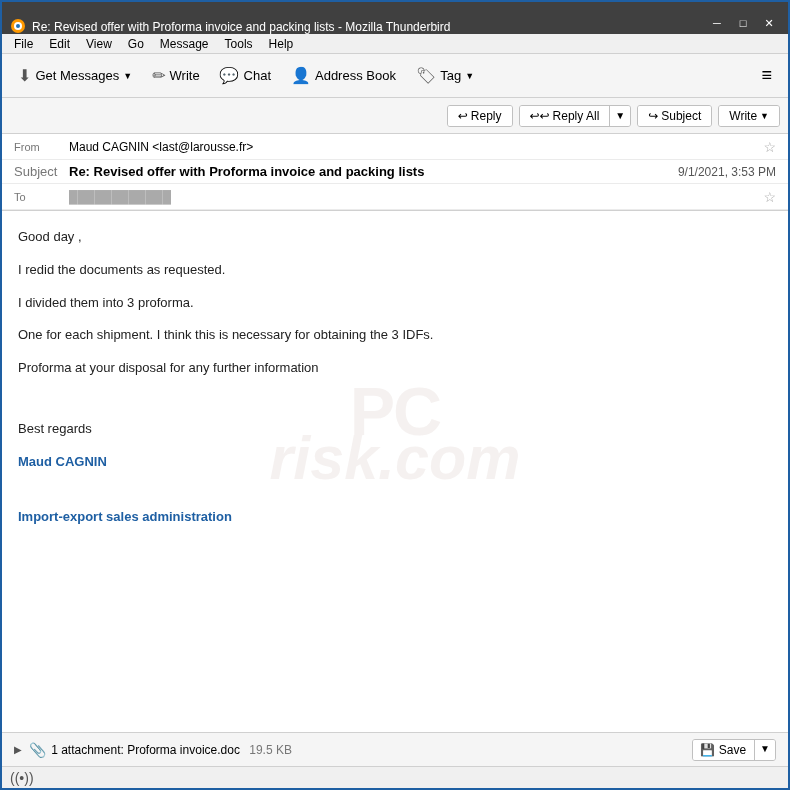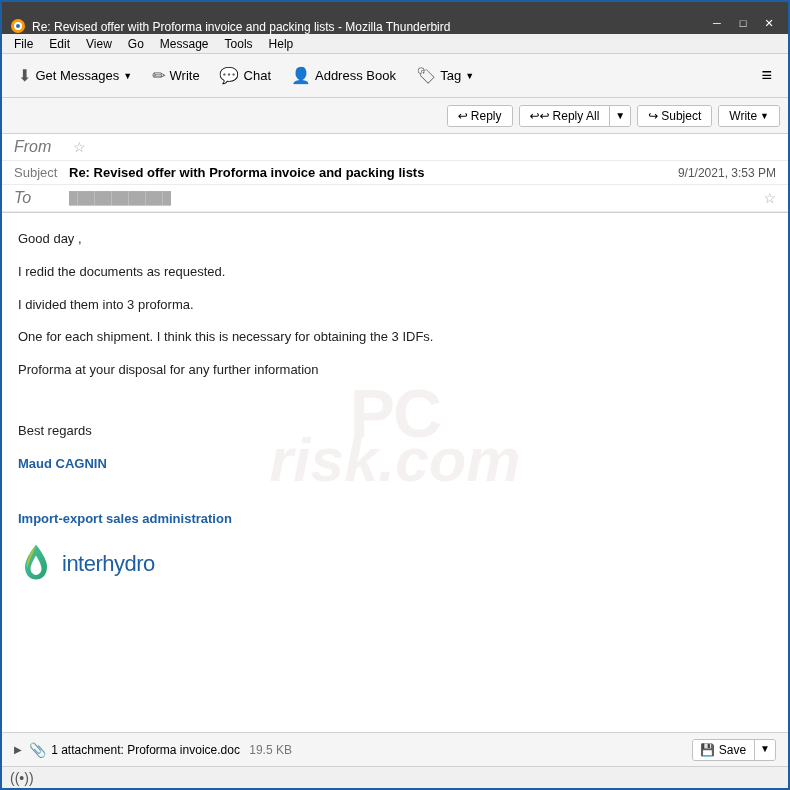--- a/index.html
+++ b/index.html
@@ -163,23 +163,22 @@
     .header-row {
       display: flex;
       align-items: center;
       padding: 4px 12px;
       border-bottom: 1px solid #ebebeb;
       min-height: 26px;
     }
     .header-label {
       color: #777;
       width: 55px;
-      font-size: 16px;
-      flex-shrink: 0;
-      font-style: italic;
+      font-size: 11px;
+      flex-shrink: 0;
     }
     .header-value {
       flex: 1;
       font-size: 12px;
     }
     .header-star {
       font-size: 14px;
       color: #aaa;
       cursor: pointer;
       margin-left: 4px;
@@ -442,20 +441,21 @@
       <button class="action-btn">
         <span>Write</span>
         <span style="font-size:9px;">▼</span>
       </button>
     </div>
   </div>
 
   <div class="email-header">
     <div class="header-row">
       <span class="header-label">From</span>
+      <span class="header-value">Maud CAGNIN &lt;last@larousse.fr&gt;</span>
       <span class="header-star">☆</span>
     </div>
     <div class="subject-row">
       <span class="subject-label">Subject</span>
       <span class="subject-value">Re: Revised offer with Proforma invoice and packing lists</span>
       <span class="subject-date">9/1/2021, 3:53 PM</span>
     </div>
     <div class="header-row">
       <span class="header-label">To</span>
       <span class="header-value" style="color:#aaa; font-style:italic;">████████████</span>
@@ -472,40 +472,20 @@
       <div class="email-content">
         <p>Good day ,</p>
         <p>I redid the documents as requested.</p>
         <p>I divided them into 3 proforma.</p>
         <p>One for each shipment. I think this is necessary for obtaining the 3 IDFs.</p>
         <p>Proforma at your disposal for any further information</p>
         <p style="margin-top:40px;">Best regards</p>
         <p class="sender-name" style="margin-top:0;">Maud CAGNIN</p>
         <p class="sender-title">Import-export sales administration</p>
 
-        <div class="logo-container">
-          <svg class="logo-drop" viewBox="0 0 36 48" width="36" height="48">
-
-            <defs>
-              <linearGradient id="dropGrad" x1="0" y1="0" x2="1" y2="1">
-                <stop offset="0%" stop-color="#4ac8a0"></stop>
-                <stop offset="100%" stop-color="#2a9d70"></stop>
-              </linearGradient>
-            </defs>
-
-            <path d="M18 4 C18 4, 6 18, 6 28 C6 37, 11.6 42, 18 42 C24.4 42, 30 37, 30 28 C30 18, 18 4, 18 4Z" fill="url(#dropGrad)"></path>
-
-            <path d="M18 16 C18 16, 12 25, 12 30 C12 34, 14.7 37, 18 37 C21.3 37, 24 34, 24 30 C24 25, 18 16, 18 16Z" fill="white"></path>
-
-            <path d="M18 4 C18 4, 8 17, 8 27 C8 28, 8.1 29, 8.3 30 C10 22, 17 9, 18 4Z" fill="#e8c000" opacity="0.7"></path>
-          </svg>
-          <span class="logo-text">
-            <span class="inter">inter</span><span class="hydro">hydro</span>
-          </span>
-        </div>
       </div>
     </div>
   </div>
 
   <div class="attachment-bar">
     <span class="attachment-expand">▶</span>
     <span class="attachment-icon">📎</span>
     <span class="attachment-text">
       <span>1 attachment: Proforma invoice.doc</span>
       <span style="color:#777; margin-left:6px;"> <span>19.5 KB</span></span>

